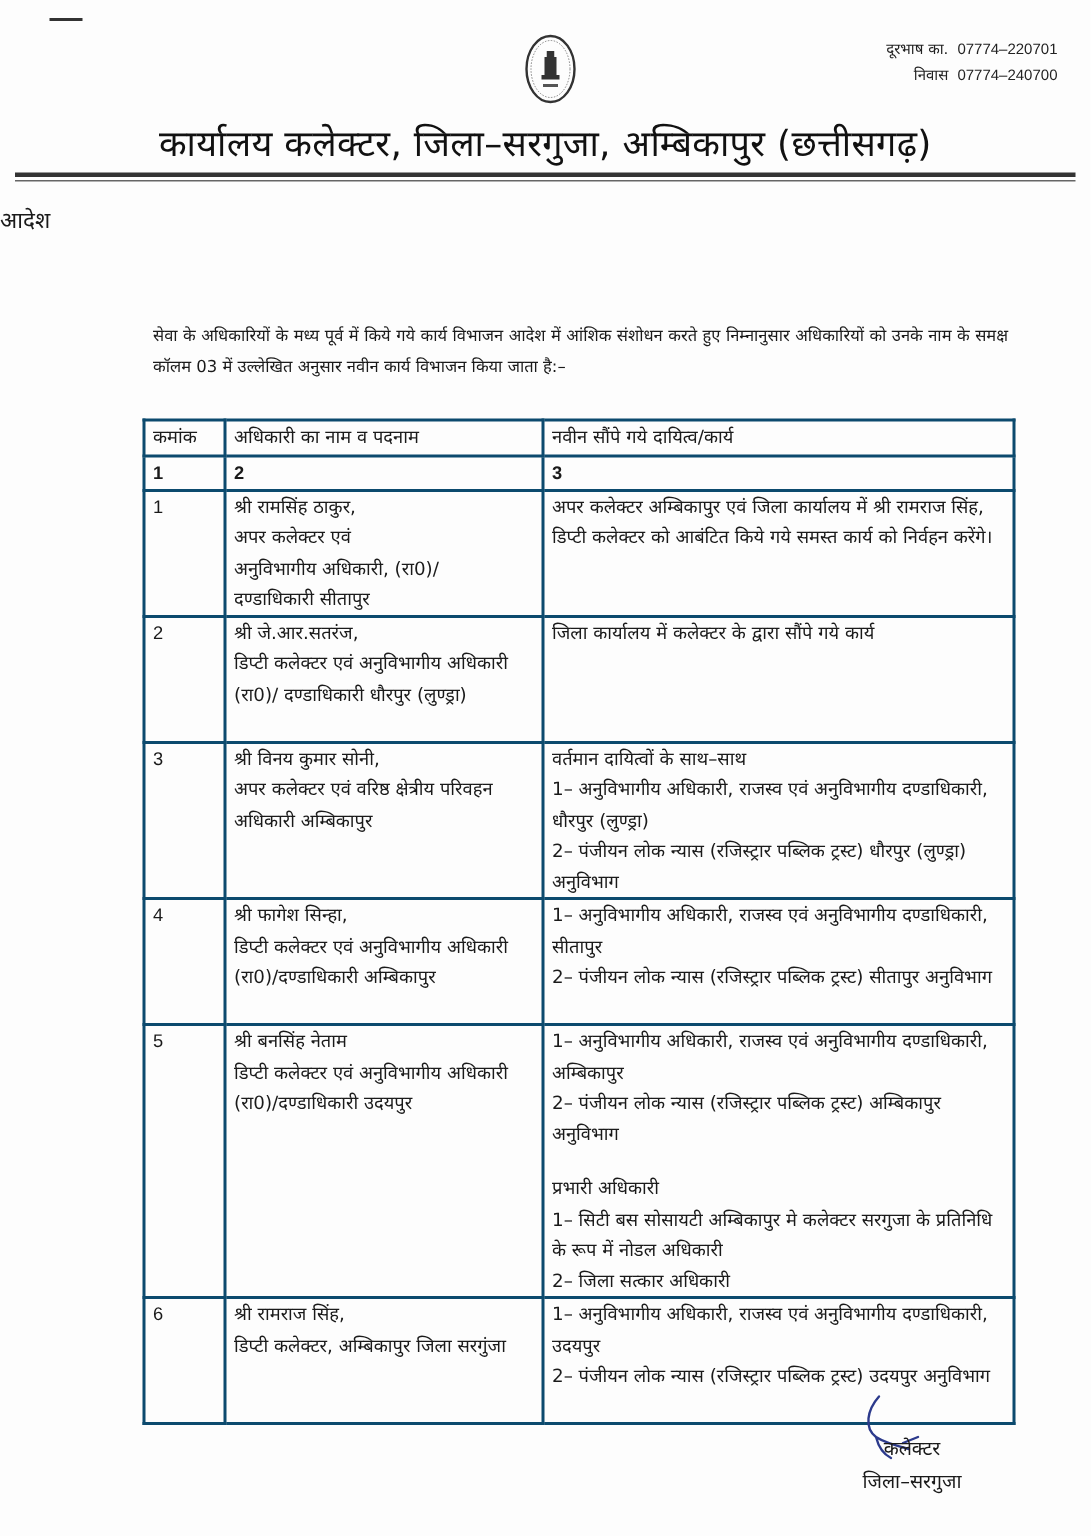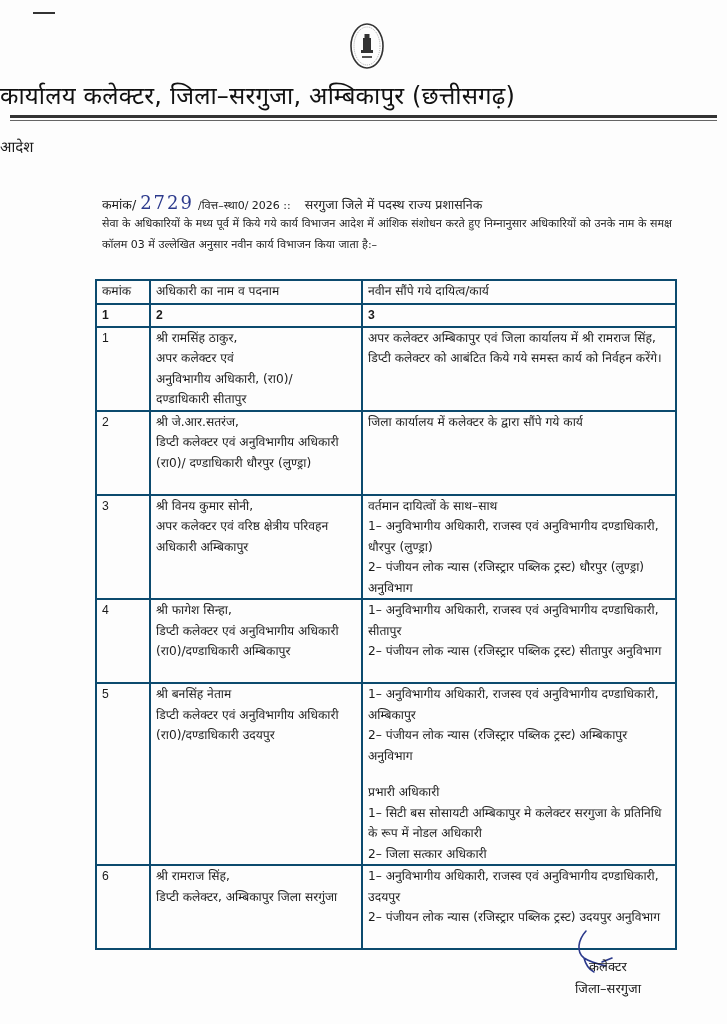--- a/index.html
+++ b/index.html
@@ -12,21 +12,21 @@
   .page { position: absolute; left: 0; top: 0; width: 727px; height: 1024px; }
 
   .corner-mark { position: absolute; left: 33px; top: 12px; width: 22px; height: 2px; background: #333; }
 
   .emblem { position: absolute; left: 349px; top: 22px; width: 36px; height: 48px; }
 
   .contact { position: absolute; right: 22px; top: 25px; font-size: 10px; line-height: 17px; text-align: right; color: #222; }
   .contact .row span.num { display: inline-block; margin-left: 6px; font-family: "Liberation Sans", sans-serif; }
 
   .office-title {
-    position: absolute; left: 0; right: 0; top: 78px; 
+    position: absolute; left: 0; right: 0; top: 78px; text-align: center;
     font-size: 24px; letter-spacing: 0.2px; color: #111;
     font-family: "DejaVu Sans", sans-serif;
   }
   .title-rule1 { position: absolute; left: 10px; right: 10px; top: 115px; height: 3px; background: #333; }
   .title-rule2 { position: absolute; left: 10px; right: 10px; top: 120px; height: 1px; background: #666; }
 
   .order-heading { position: absolute; left: 0; right: 0; top: 136px; font-size: 15px; }
 
   .place-date { position: absolute; right: 55px; top: 160px; font-size: 13px; }
   .handwritten { font-family: "DejaVu Serif", serif; font-style: italic; color: #2c3a8c; font-size: 15px; }
@@ -68,31 +68,36 @@
 
   <svg class="emblem" viewBox="0 0 36 48">
     <ellipse cx="18" cy="24" rx="16" ry="22" fill="none" stroke="#333" stroke-width="1.6"></ellipse>
     <ellipse cx="18" cy="24" rx="13" ry="19" fill="none" stroke="#777" stroke-width="0.6" stroke-dasharray="1 1"></ellipse>
     <rect x="14" y="16" width="8" height="12" fill="#333"></rect>
     <rect x="12" y="28" width="12" height="3" fill="#333"></rect>
     <rect x="15.5" y="12" width="5" height="4" fill="#333"></rect>
     <rect x="13" y="34" width="10" height="2" fill="#555"></rect>
   </svg>
 
+  <div class="contact">
+    <div class="row">
+      <span>दूरभाष का.</span><span class="num">07774–220701</span>
+    </div>
+    <div class="row">
+      <span>निवास</span><span class="num">07774–240700</span>
+    </div>
+  </div>
 
   <div class="office-title">कार्यालय कलेक्टर, जिला–सरगुजा, अम्बिकापुर (छत्तीसगढ़)</div>
   <div class="title-rule1"></div>
   <div class="title-rule2"></div>
 
   <div class="order-heading">आदेश</div>
 
 
-  <div class="ref-line">
-    <span>कमांक/</span><span class="ref-no">2729</span><span class="ref-tail">/वित्त–स्था0/ 2026 ::</span><span class="ref-body">सरगुजा जिले में पदस्थ राज्य प्रशासनिक</span>
-  </div>
 
   <div class="para">सेवा के अधिकारियों के मध्य पूर्व में किये गये कार्य विभाजन आदेश में आंशिक संशोधन करते हुए निम्नानुसार अधिकारियों को उनके नाम के समक्ष कॉलम 03 में उल्लेखित अनुसार नवीन कार्य विभाजन किया जाता है:–</div>
 
   <table class="alloc">
     <thead>
       <tr>
         <th class="c1">कमांक</th>
         <th class="c2">अधिकारी का नाम व पदनाम</th>
         <th>नवीन सौंपे गये दायित्व/कार्य</th>
       </tr>

